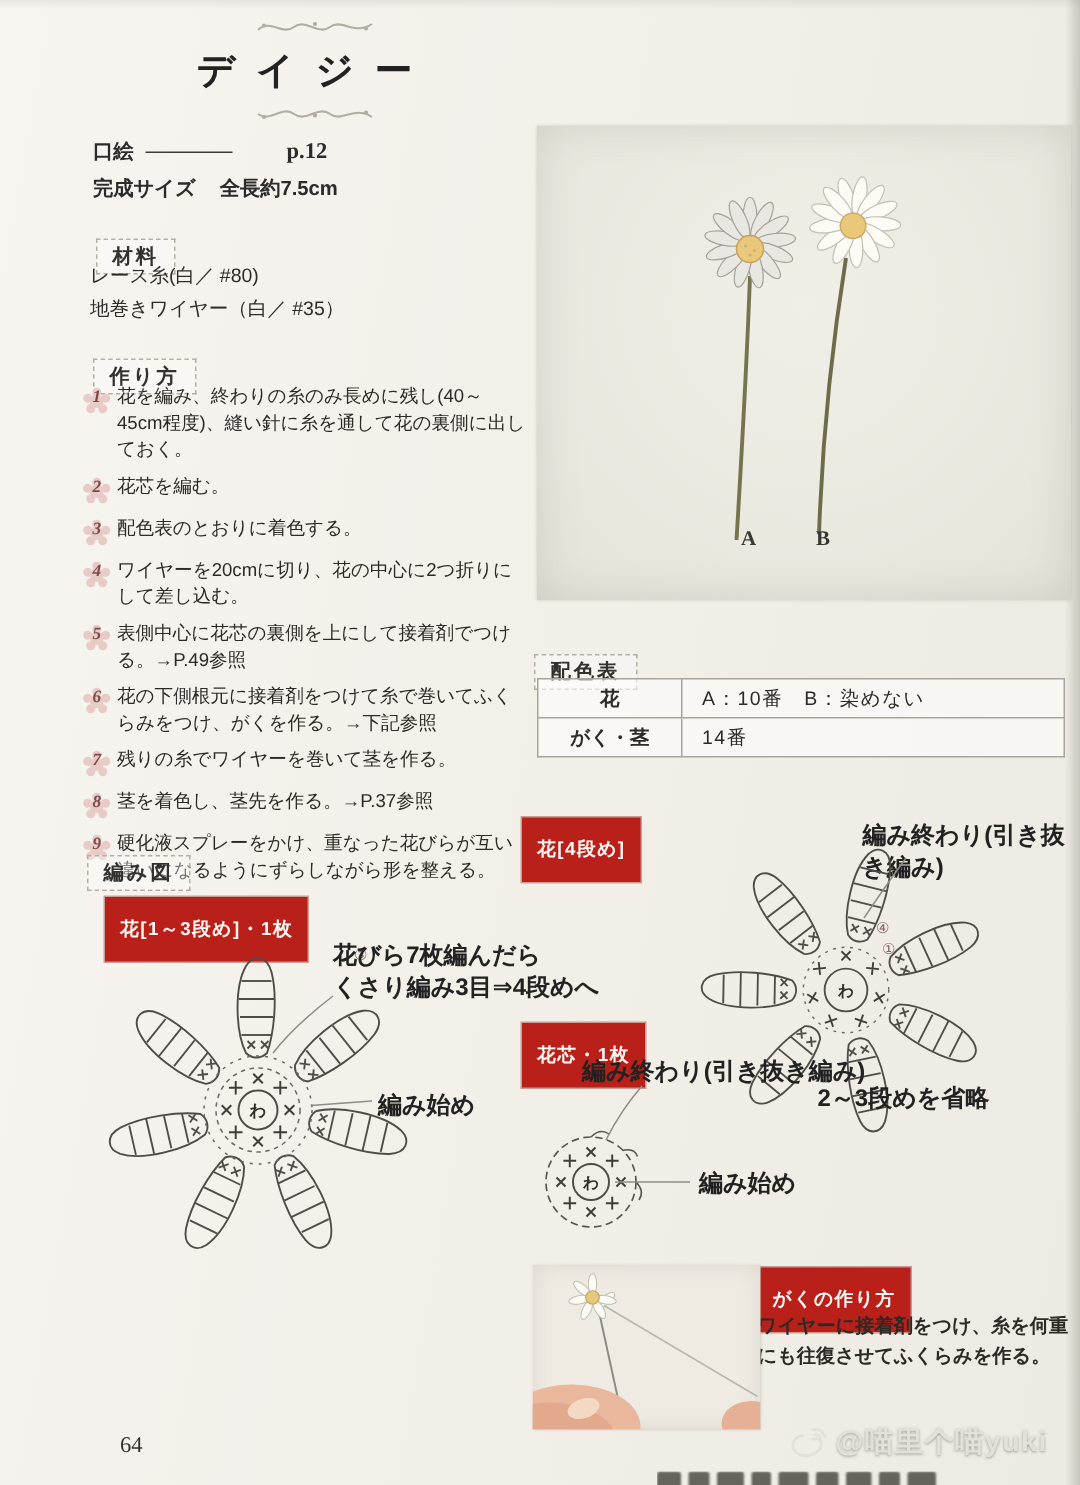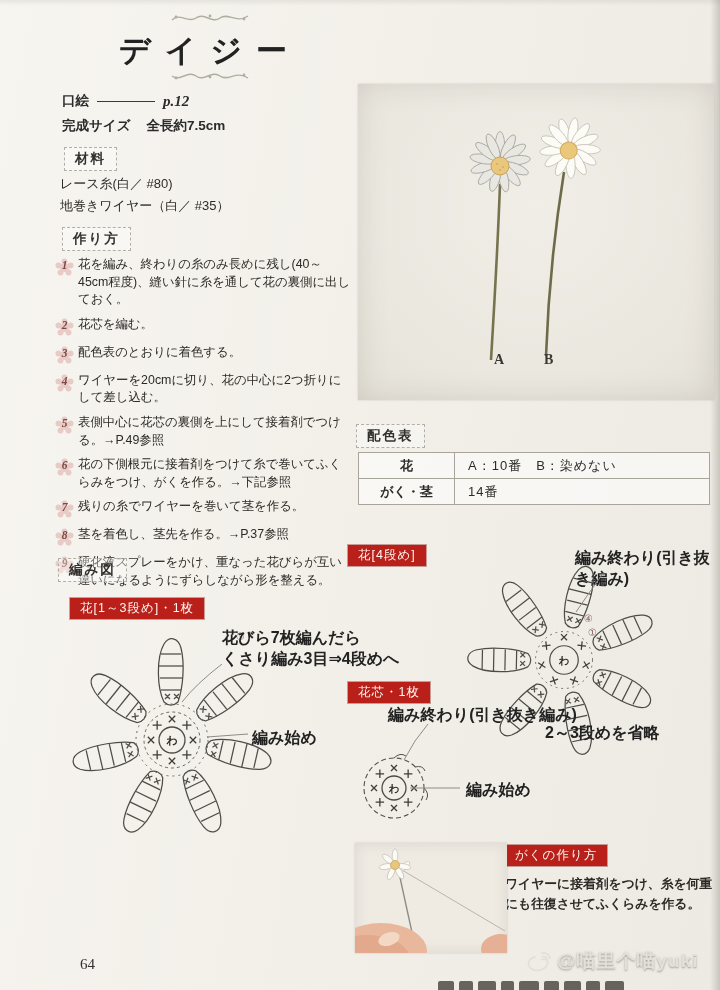--- a/index.html
+++ b/index.html
@@ -12,35 +12,35 @@
   .edge-shadow-right{position:absolute;right:0;top:0;width:10px;height:100%;
     background:linear-gradient(to left,rgba(90,85,75,.25),rgba(90,85,75,0));}
   .edge-shadow-top{position:absolute;left:0;top:0;width:100%;height:6px;
     background:linear-gradient(to bottom,rgba(120,115,105,.12),rgba(120,115,105,0));}
 
   
   .ornament{position:absolute;left:168px;width:84px;height:16px;}
   .title{
     position:absolute;left:0;top:30px;width:420px;text-align:center;
     font-family:Liberation Mono, monospace;
-    font-size:31px;font-weight:bold;letter-spacing:14px;color:#222;
+    font-size:25px;font-weight:bold;letter-spacing:14px;color:#222;
   }
 
   
   .intro{position:absolute;left:62px;top:92px;font-size:13.5px;font-weight:bold;color:#2b2b2b;text-align:center;}
   .intro .row{margin-bottom:7px;display:flex;align-items:center;}
   .dash-line{display:inline-block;width:58px;border-top:1.6px solid #3a3a3a;margin:0 8px;}
-  .pref{font-family:"Liberation Serif","DejaVu Serif",serif;font-style:italic;font-size:15px;}
+  .pref{font-family:"Liberation Serif","DejaVu Serif",serif;font-size:15px;margin-left:28px;}
   .size-val{margin-left:16px;}
 
   
   .dashed-label{
     position:absolute;display:inline-block;
     border:1px dashed #b4afa4;background:rgba(255,255,255,.35);
-    padding:2px 10px;font-size:13.5px;font-weight:bold;color:#33312e;letter-spacing:2px;
+    padding:2px 10px;font-size:13.5px;font-weight:bold;color:#33312e;letter-spacing:2px;margin-top:12px;
   }
 
   
   .materials{position:absolute;left:60px;top:173px;font-size:13px;line-height:22px;color:#2e2c29;}
 
   
   .steps{position:absolute;left:56px;top:256px;width:296px;}
   .step{display:flex;margin-bottom:7px;}
   .badge{position:relative;flex:0 0 22px;height:20px;margin-top:1px;}
   .badge .flower{
@@ -50,22 +50,22 @@
   }
   .badge .num{
     position:absolute;left:0;top:2px;width:17px;text-align:center;
     font-family:"Liberation Serif","DejaVu Serif",serif;font-style:italic;
     font-size:11.5px;font-weight:bold;color:#7c4b46;
   }
   .step .txt{font-size:12.4px;line-height:1.42;color:#2c2a27;}
 
   
   .red-label{
-    position:absolute;background:#ba201a;color:#fdf6f2;font-weight:normal;
-    font-size:12.5px;padding:2px 10px;letter-spacing:1px;box-shadow:0 0 0 1px rgba(140,30,25,.4);
+    position:absolute;background:#ba201a;color:#fdf6f2;font-weight:bold;
+    font-size:12.5px;padding:13px 10px;letter-spacing:1px;box-shadow:0 0 0 1px rgba(140,30,25,.4);
   }
 
   
   .note{position:absolute;font-size:16px;font-weight:bold;color:#222;line-height:1.3;}
   .cap{position:absolute;left:55px;top:856px;width:302px;font-size:12.5px;line-height:1.55;color:#2c2a27;}
 
   
   .photo1{
     position:absolute;left:358px;top:84px;width:356px;height:316px;
     background:radial-gradient(circle at 50% 38%, #f1eee7 0%, #eae7df 70%, #e4e1d8 100%);

